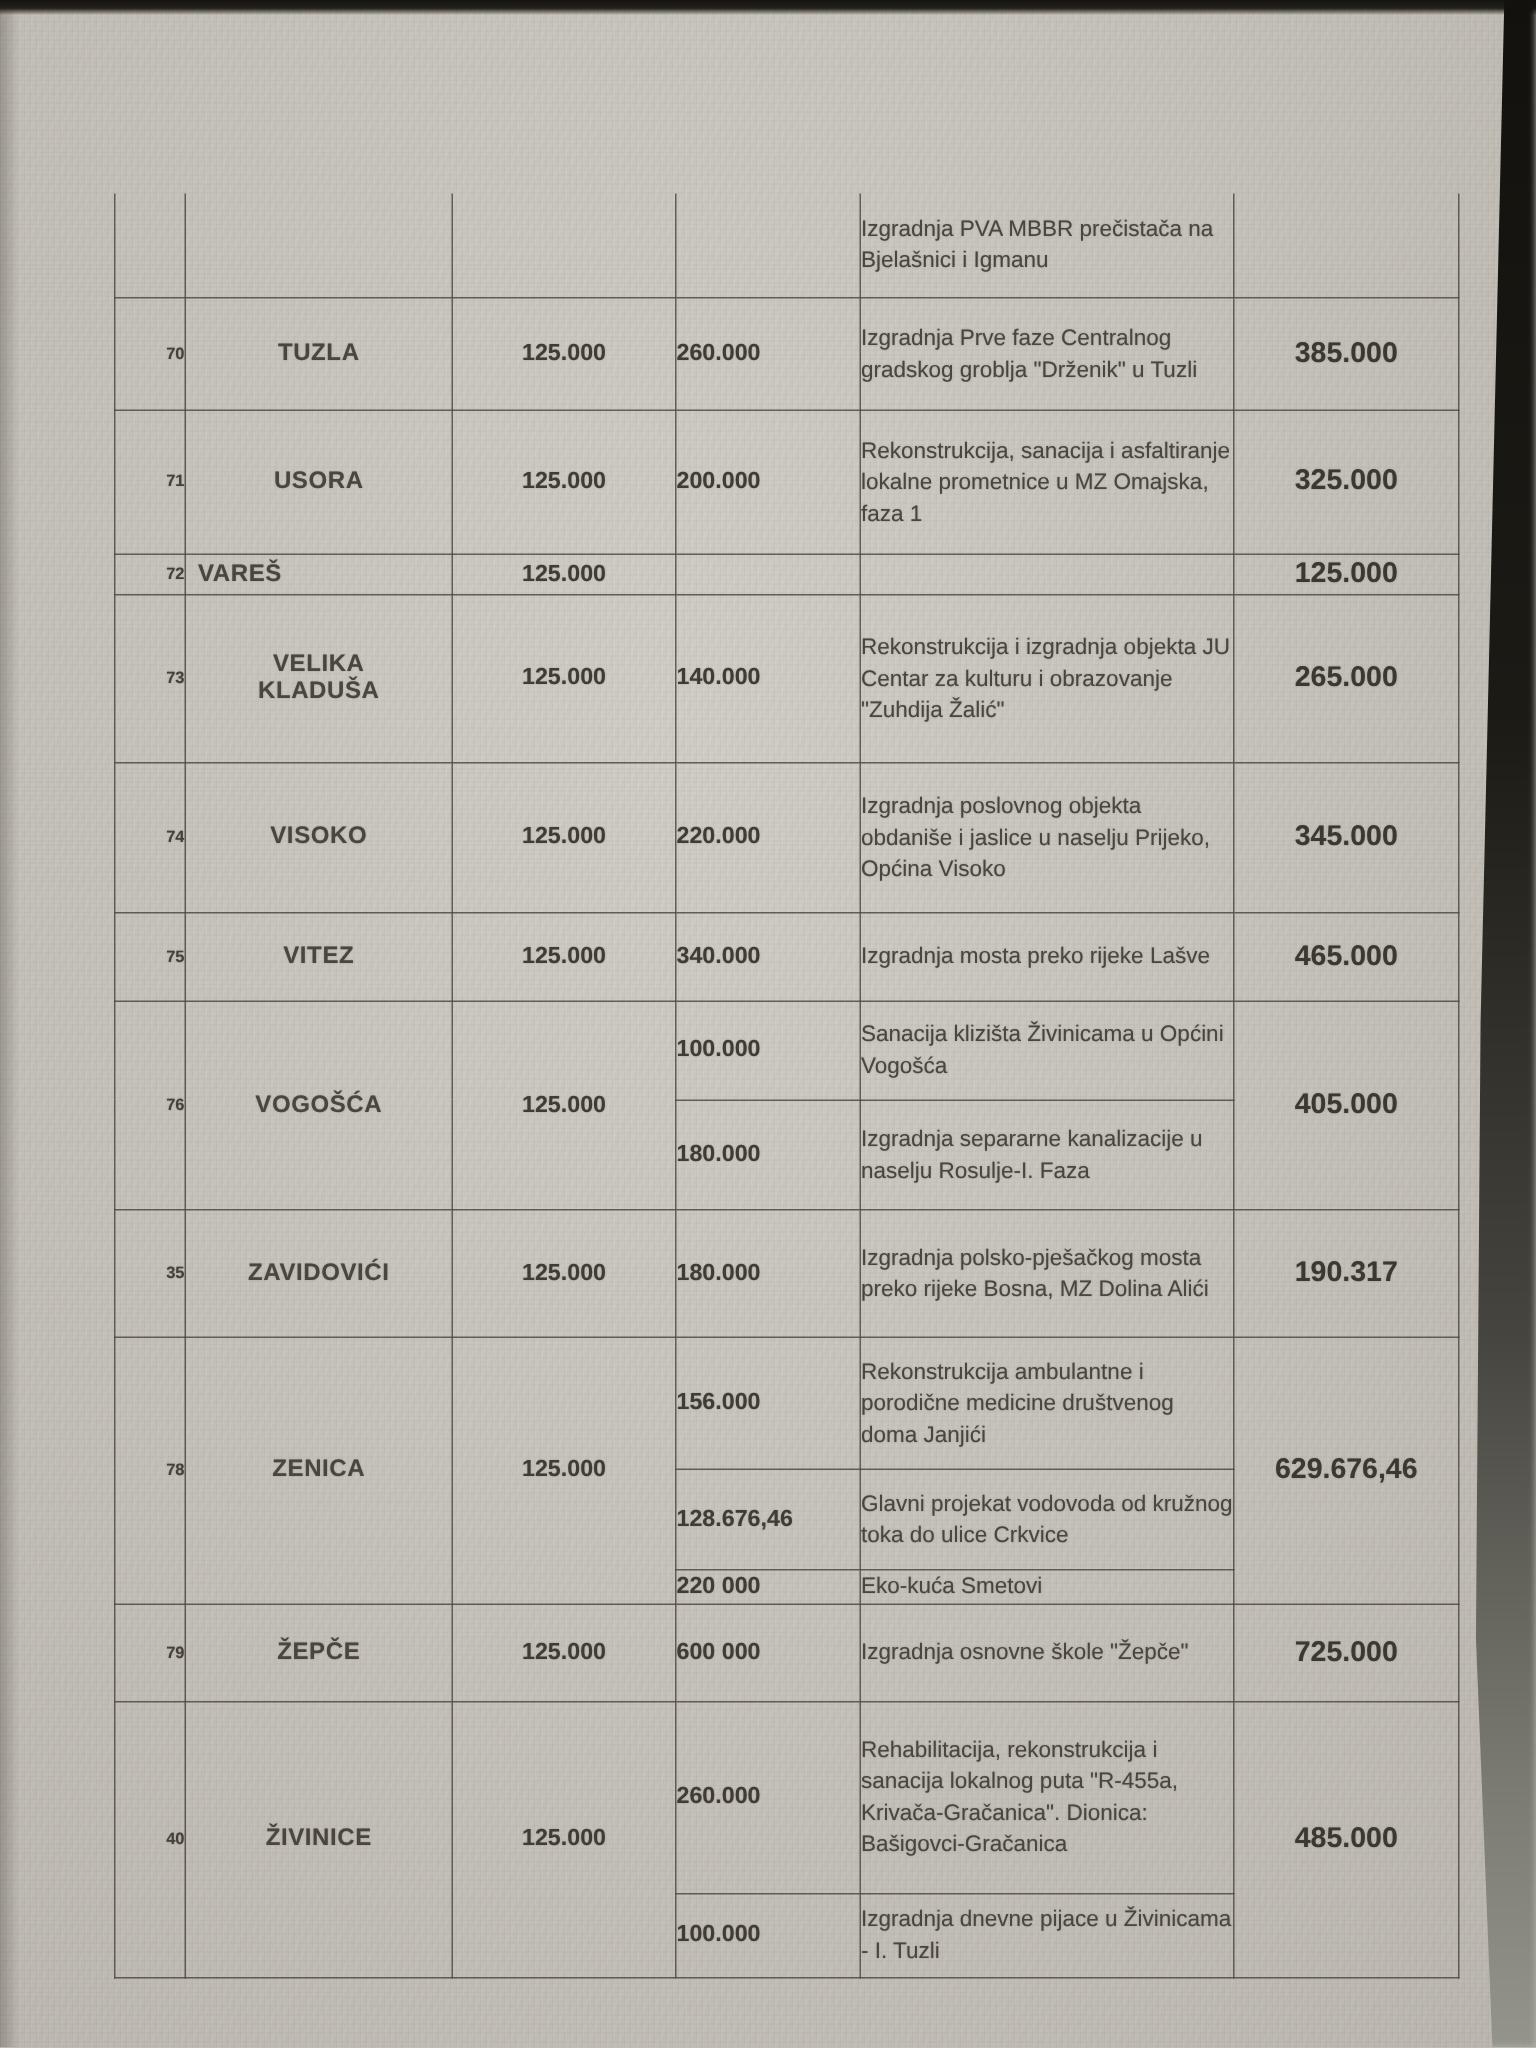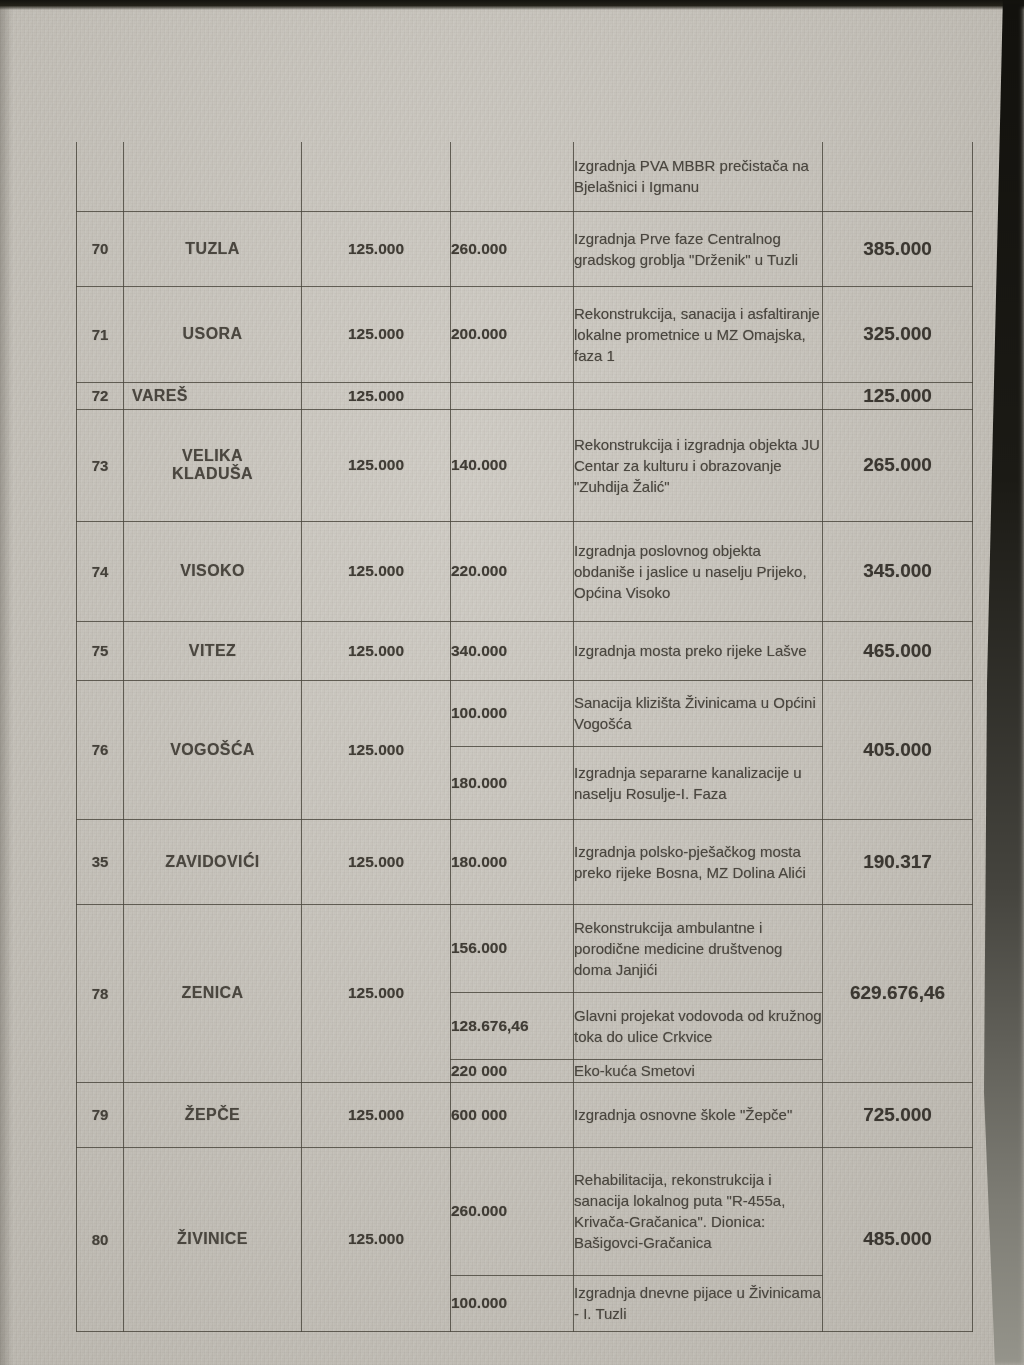--- a/index.html
+++ b/index.html
@@ -28,33 +28,33 @@
     z-index:4;
   }
   .edge-right{
     position:absolute;left:980px;top:0;width:44px;height:1365px;
     background:linear-gradient(to bottom,#12110d 0%,#1b1a15 35%,#45443e 65%,#7d7c74 88%,#95948b 100%);
     clip-path:polygon(52% 0, 100% 0, 100% 100%, 34% 100%, 9% 80%, 16% 50%, 52% 0);
     filter:blur(2.5px);
     z-index:5;
   }
   table.alloc{
-    position:absolute;left:76px;top:142px;width:890px;
+    position:absolute;left:76px;top:129px;width:890px;
     border-collapse:collapse;table-layout:fixed;
     color:#46423b;
     text-shadow:0 0 1px rgba(74,70,62,0.45);
   }
   table.alloc td{
     border:1px solid rgba(73,69,60,0.82);
     vertical-align:middle;
     padding:0;
     overflow:hidden;
   }
   tr.partial td{border-top:none;}
-  td.num{width:46px;text-align:center;font-size:15px;font-weight:700;color:#45413a;}
+  td.num{width:46px;text-align:right;font-size:11px;font-weight:700;color:#45413a;}
   td.name{width:177px;text-align:center;font-size:16px;font-weight:700;letter-spacing:0.4px;color:#4a463f;}
   td.name.left{text-align:left;padding-left:8px;}
   td.name .narrow{display:inline-block;max-width:100px;}
   td.base{width:148px;text-align:center;font-size:15.5px;font-weight:700;color:#403c35;}
   td.pamt{width:122px;text-align:left;font-size:15.5px;font-weight:700;color:#403c35;}
   td.desc{width:248px;text-align:left;font-size:15px;line-height:21px;padding:3px 42px 3px 12px;color:#4a463f;}
   td.total{width:149px;text-align:center;font-size:19px;font-weight:700;color:#3b3731;}
 </style>
 </head>
 <body>
@@ -171,21 +171,21 @@
     <tr style="height:65px">
       <td class="num">79</td>
       <td class="name">ŽEPČE</td>
       <td class="base">125.000</td>
       <td class="pamt">600 000</td>
       <td class="desc">Izgradnja osnovne škole "Žepče"</td>
       <td class="total">725.000</td>
     </tr>
 
     <tr style="height:128px">
-      <td class="num" rowspan="2">80</td>
+      <td class="num" rowspan="2">40</td>
       <td class="name" rowspan="2">ŽIVINICE</td>
       <td class="base" rowspan="2">125.000</td>
       <td class="pamt">260.000</td>
       <td class="desc">Rehabilitacija, rekonstrukcija i sanacija lokalnog puta "R-455a, Krivača-Gračanica". Dionica: Bašigovci-Gračanica</td>
       <td class="total" rowspan="2">485.000</td>
     </tr>
     <tr style="height:56px">
       <td class="pamt">100.000</td>
       <td class="desc">Izgradnja dnevne pijace u Živinicama - I. Tuzli</td>
     </tr>

